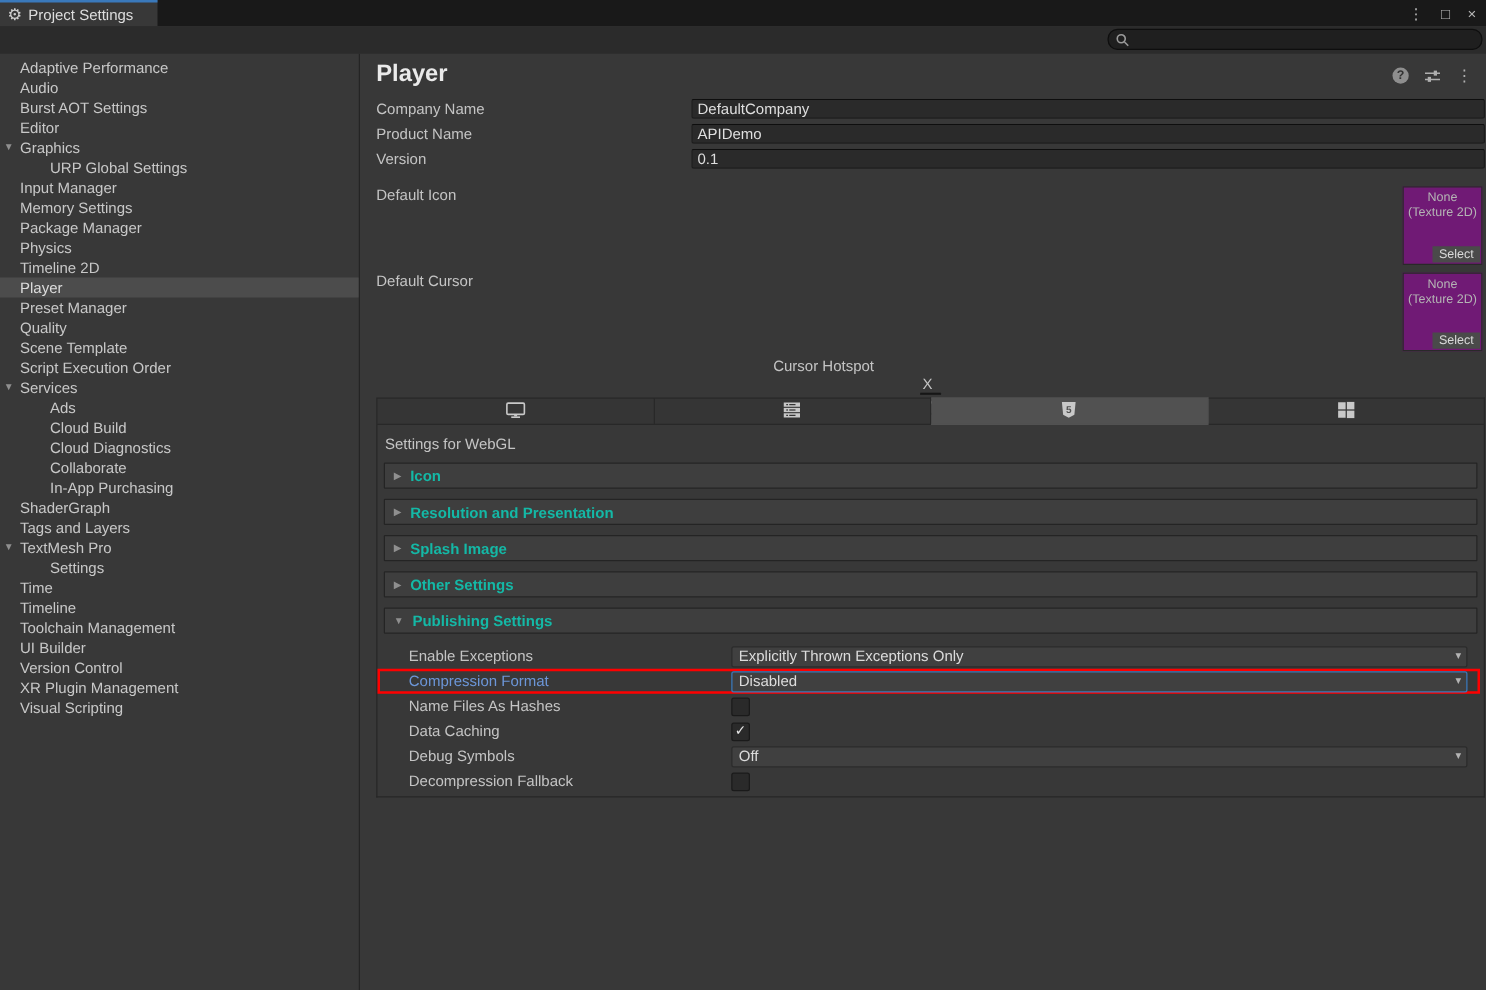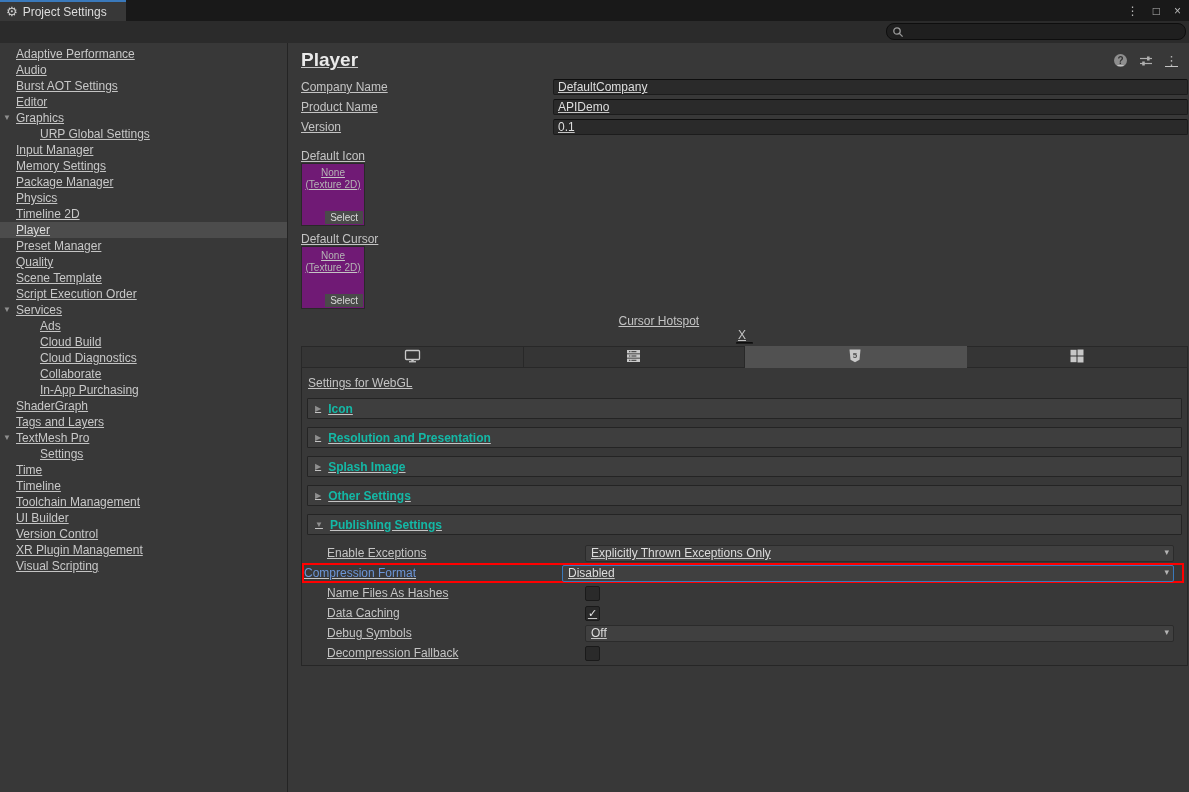--- a/index.html
+++ b/index.html
@@ -29,21 +29,21 @@
     position:absolute; right:3px; top:2px; width:300px; height:17px;
     background:#1F1F1F; border:1px solid #0E0E0E; border-radius:8px;
     display:flex; align-items:center; padding:0 5px; gap:4px;
   }
   .searchbox input {
     flex:1; background:transparent; border:none; outline:none;
     color:#D2D2D2; font-size:11px; font-family:inherit;
   }
 
   
-  .content { display:flex; height:749px;text-decoration:underline; }
+  .content { display:flex; height:749px; }
   .sidebar {
     width:288px; border-right:1px solid #242424; padding-top:3px;
     overflow:hidden; flex:none;
   }
   .side-item { height:16px; line-height:16px; position:relative; white-space:nowrap; color:#C8C8C8; }
   .side-item.sel { background:#4C4C4C; color:#DCDCDC; }
   .side-item .lbl0 { padding-left:16px; }
   .side-item .lbl1 { padding-left:40px; }
   .side-item .fold { position:absolute; left:3px; top:0; font-size:8px; color:#8F8F8F; line-height:16px; }
 
@@ -59,21 +59,21 @@
   .kebab { color:#AFAFAF; font-size:13px; line-height:1; }
 
   .prop-row { display:flex; align-items:center; height:20px; }
   .prop-label { width:252px; flex:none; color:#C4C4C4; }
   .text-field {
     flex:1; height:16px; line-height:14px; background:#2A2A2A;
     border:1px solid #1C1C1C; border-top-color:#0E0E0E; border-radius:2px;
     padding:0 4px; color:#DFDFDF; white-space:nowrap; overflow:hidden;
   }
 
-  .obj-row { display:flex; margin-top:12px;flex-direction:column; }
+  .obj-row { display:flex; margin-top:12px; }
   .obj-row .spacer { flex:1; }
   .tex-box {
     width:64px; height:63px; background:#701a75; border:1px solid #292929;
     position:relative; flex:none; margin-right:2px;
     font-size:10px; color:#B4B4B4; text-align:center; padding-top:3px; line-height:12px;
   }
   .tex-box .select-btn {
     position:absolute; right:1px; bottom:1px; background:#4A4A4A;
     padding:0 5px; height:13px; line-height:13px; font-size:10px; color:#DADADA;
   }
@@ -116,21 +116,21 @@
   }
   .dropdown .dd-arrow { position:absolute; right:4px; top:1px; font-size:9px; color:#B4B4B4; }
   .dropdown.focused { border-color:#3A79BB; }
   .checkbox {
     width:15px; height:15px; background:#2A2A2A; border:1px solid #1A1A1A;
     border-radius:2px; display:flex; align-items:center; justify-content:center;
     color:#E8E8E8; font-size:11px; line-height:1; flex:none;
   }
   .hl-row {
     border:2px solid #FF0000; margin-right:3px; height:20px;
-    display:flex; align-items:center; padding-right:8px;
+    display:flex; align-items:center; padding-left:23px; padding-right:8px;
   }
   .hl-row .pub-label { color:#6C96D8; }
 </style>
 </head>
 <body>
 
 <div class="titlebar">
   <div class="win-tab">
     <span class="gear">⚙</span>
     <span>Project Settings</span>

